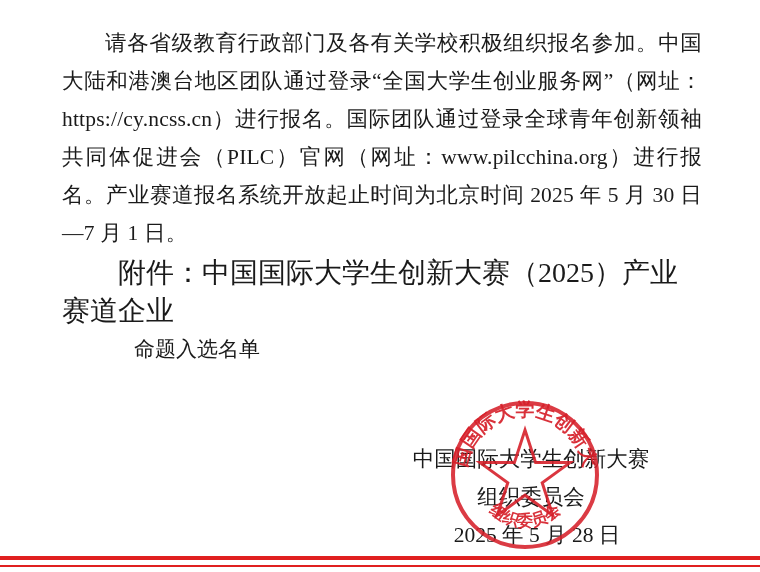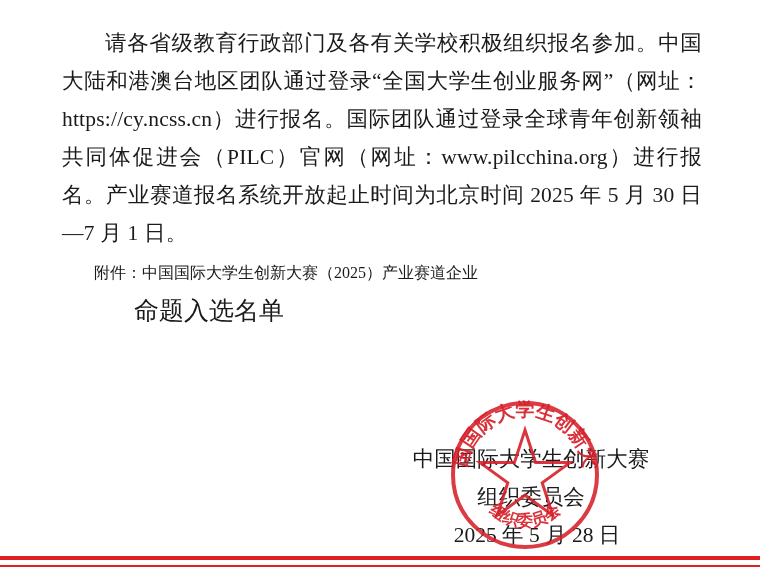--- a/index.html
+++ b/index.html
@@ -34,27 +34,27 @@
     line-height: 38px;
     text-align: justify;
     text-justify: inter-ideograph;
     letter-spacing: 0.2px;
     margin: 0 0 2px 0;
   }
   .para.indent {
     text-indent: 2em;
   }
   .attach-line {
-    font-size: 16px;
+    font-size: 28px;
     line-height: 38px;
     margin: 0;
     text-indent: 2em;
   }
   .attach-line2 {
-    font-size: 25px;
+    font-size: 21px;
     line-height: 38px;
     margin: 0;
     padding-left: 72px;
   }
   .signature {
     position: absolute;
     right: 64px;
     top: 440px;
     width: 330px;
     text-align: center;

